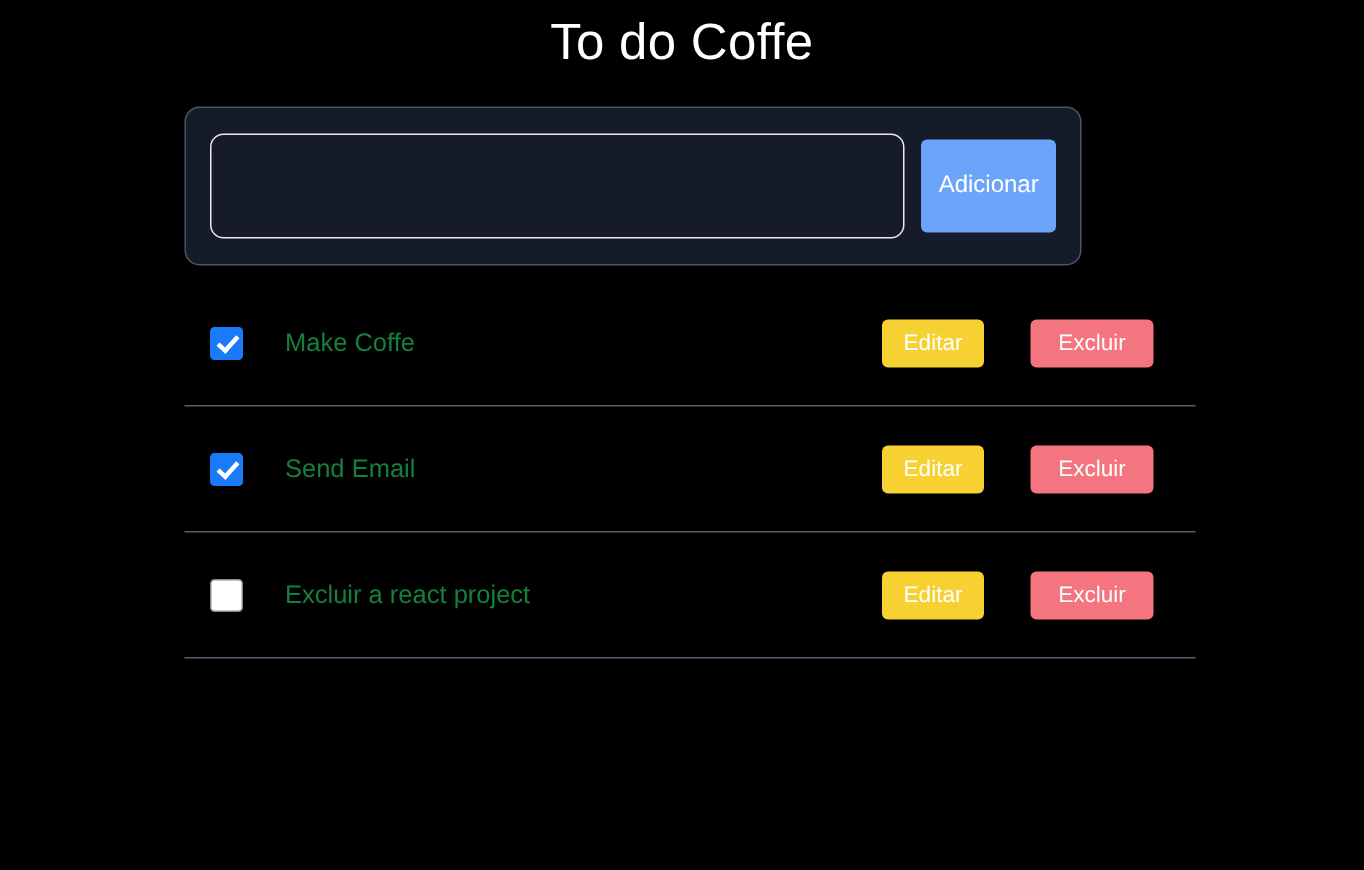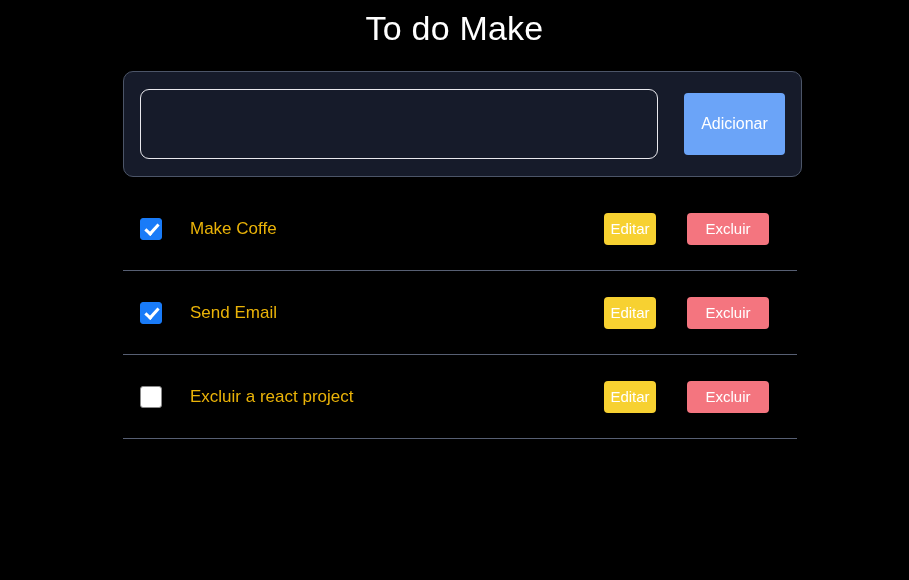--- a/index.html
+++ b/index.html
@@ -25,30 +25,29 @@
     font-weight: 400;
     line-height: 40px;
     letter-spacing: 0.2px;
   }
 
   
   .add-card {
     position: absolute;
     left: 123px;
     top: 71px;
-    width: 679px;
+    width: 598px;
     height: 106px;
     box-sizing: border-box;
     background: #161b2a;
     border: 1px solid #4c5568;
     border-radius: 10px;
     display: flex;
     align-items: center;
     padding: 0 16px;
-    justify-content: space-between;
   }
   .task-input {
     width: 518px;
     height: 70px;
     box-sizing: border-box;
     background: #161b2a;
     border: 1px solid #e9e9ee;
     border-radius: 9px;
     color: #ffffff;
     font-family: "Liberation Sans", sans-serif;
@@ -112,56 +111,56 @@
     left: 7px;
     top: 2px;
     width: 5px;
     height: 11px;
     border: solid #ffffff;
     border-width: 0 3px 3px 0;
     transform: rotate(42deg);
   }
   .task-label {
     margin-left: 28px;
-    color: #eab308;
+    color: #15803d;
     font-size: 17px;
     font-weight: 400;
     white-space: nowrap;
   }
   .row-spacer { flex: 1 1 auto; }
 
   .btn-edit, .btn-delete {
     border: none;
     color: #ffffff;
     font-family: "Liberation Sans", sans-serif;
     font-size: 15px;
     border-radius: 4px;
     cursor: pointer;
     padding: 0;
     text-align: center;
   }
   .btn-edit {
     background: #f7d131;
-    width: 52px;
+    width: 68px;
     height: 32px;
     line-height: 32px;
   }
   .btn-delete {
     background: #f4757f;
     width: 82px;
     height: 32px;
     line-height: 32px;
     margin-left: 31px;
     margin-right: 28px;
   }
 </style>
 </head>
 <body>
 
-<h1 class="page-title">To do Make</h1>
+<h1 class="page-title">To do Coffe</h1>
 
 <div class="add-card">
   <input class="task-input" type="text" placeholder="" style="">
   <button class="add-button">Adicionar</button>
 </div>
 
 <div class="task-list">
 
   <div class="task-row">
     <input class="task-checkbox" type="checkbox" checked="" style="">

